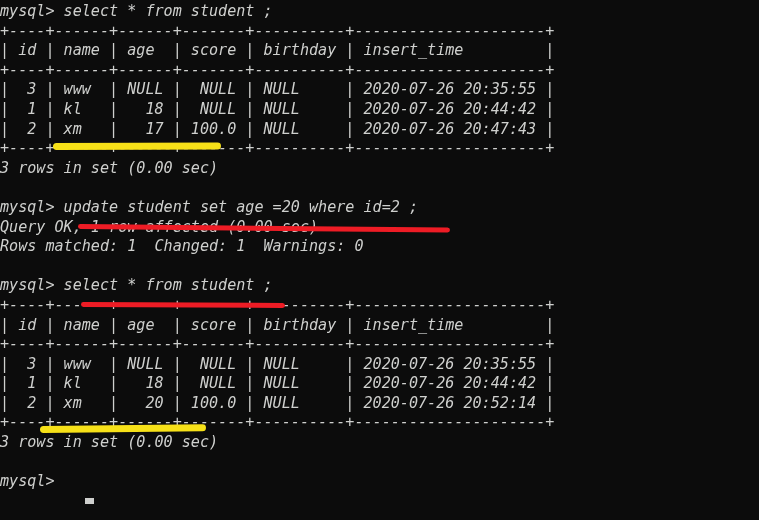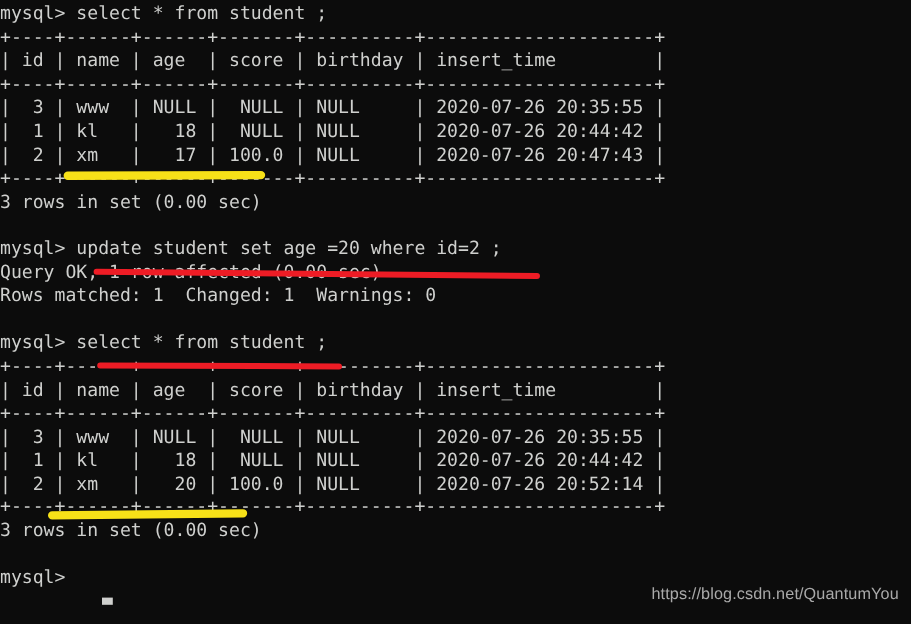--- a/index.html
+++ b/index.html
@@ -23,20 +23,21 @@
     color: #cfd0ce;
     font-size: 15.1px;
     line-height: 19.6px;
     letter-spacing: 0px;
     white-space: pre;
   }
   .line {
     white-space: pre;
     height: 19.6px;
     display: block;
+    font-style: italic;
   }
   .blank { color: transparent; }
 
   
   .mark {
     position: absolute;
     border-radius: 4px;
     pointer-events: none;
   }
   .mark.red {
@@ -93,15 +94,14 @@
 
   <div id="term"><span class="line">mysql&gt; select * from student ;</span><span class="line">+----+------+------+-------+----------+---------------------+</span><span class="line">| id | name | age  | score | birthday | insert_time         |</span><span class="line">+----+------+------+-------+----------+---------------------+</span><span class="line">|  3 | www  | NULL |  NULL | NULL     | 2020-07-26 20:35:55 |</span><span class="line">|  1 | kl   |   18 |  NULL | NULL     | 2020-07-26 20:44:42 |</span><span class="line">|  2 | xm   |   17 | 100.0 | NULL     | 2020-07-26 20:47:43 |</span><span class="line">+----+------+------+-------+----------+---------------------+</span><span class="line">3 rows in set (0.00 sec)</span><span class="line blank"></span><span class="line">mysql&gt; update student set age =20 where id=2 ;</span><span class="line">Query OK, 1 row affected (0.00 sec)</span><span class="line">Rows matched: 1  Changed: 1  Warnings: 0</span><span class="line blank"></span><span class="line">mysql&gt; select * from student ;</span><span class="line">+----+------+------+-------+----------+---------------------+</span><span class="line">| id | name | age  | score | birthday | insert_time         |</span><span class="line">+----+------+------+-------+----------+---------------------+</span><span class="line">|  3 | www  | NULL |  NULL | NULL     | 2020-07-26 20:35:55 |</span><span class="line">|  1 | kl   |   18 |  NULL | NULL     | 2020-07-26 20:44:42 |</span><span class="line">|  2 | xm   |   20 | 100.0 | NULL     | 2020-07-26 20:52:14 |</span><span class="line">+----+------+------+-------+----------+---------------------+</span><span class="line">3 rows in set (0.00 sec)</span><span class="line blank"></span><span class="line">mysql&gt;</span></div>
 
   <div class="mark red" id="red1"></div>
   <div class="mark red" id="red2"></div>
   <div class="mark yellow" id="yellow1"></div>
   <div class="mark yellow" id="yellow2"></div>
 
   <div id="cursor"></div>
 
-  <div id="watermark">https://blog.csdn.net/QuantumYou</div>
 
 </div>
 
 </body></html>

